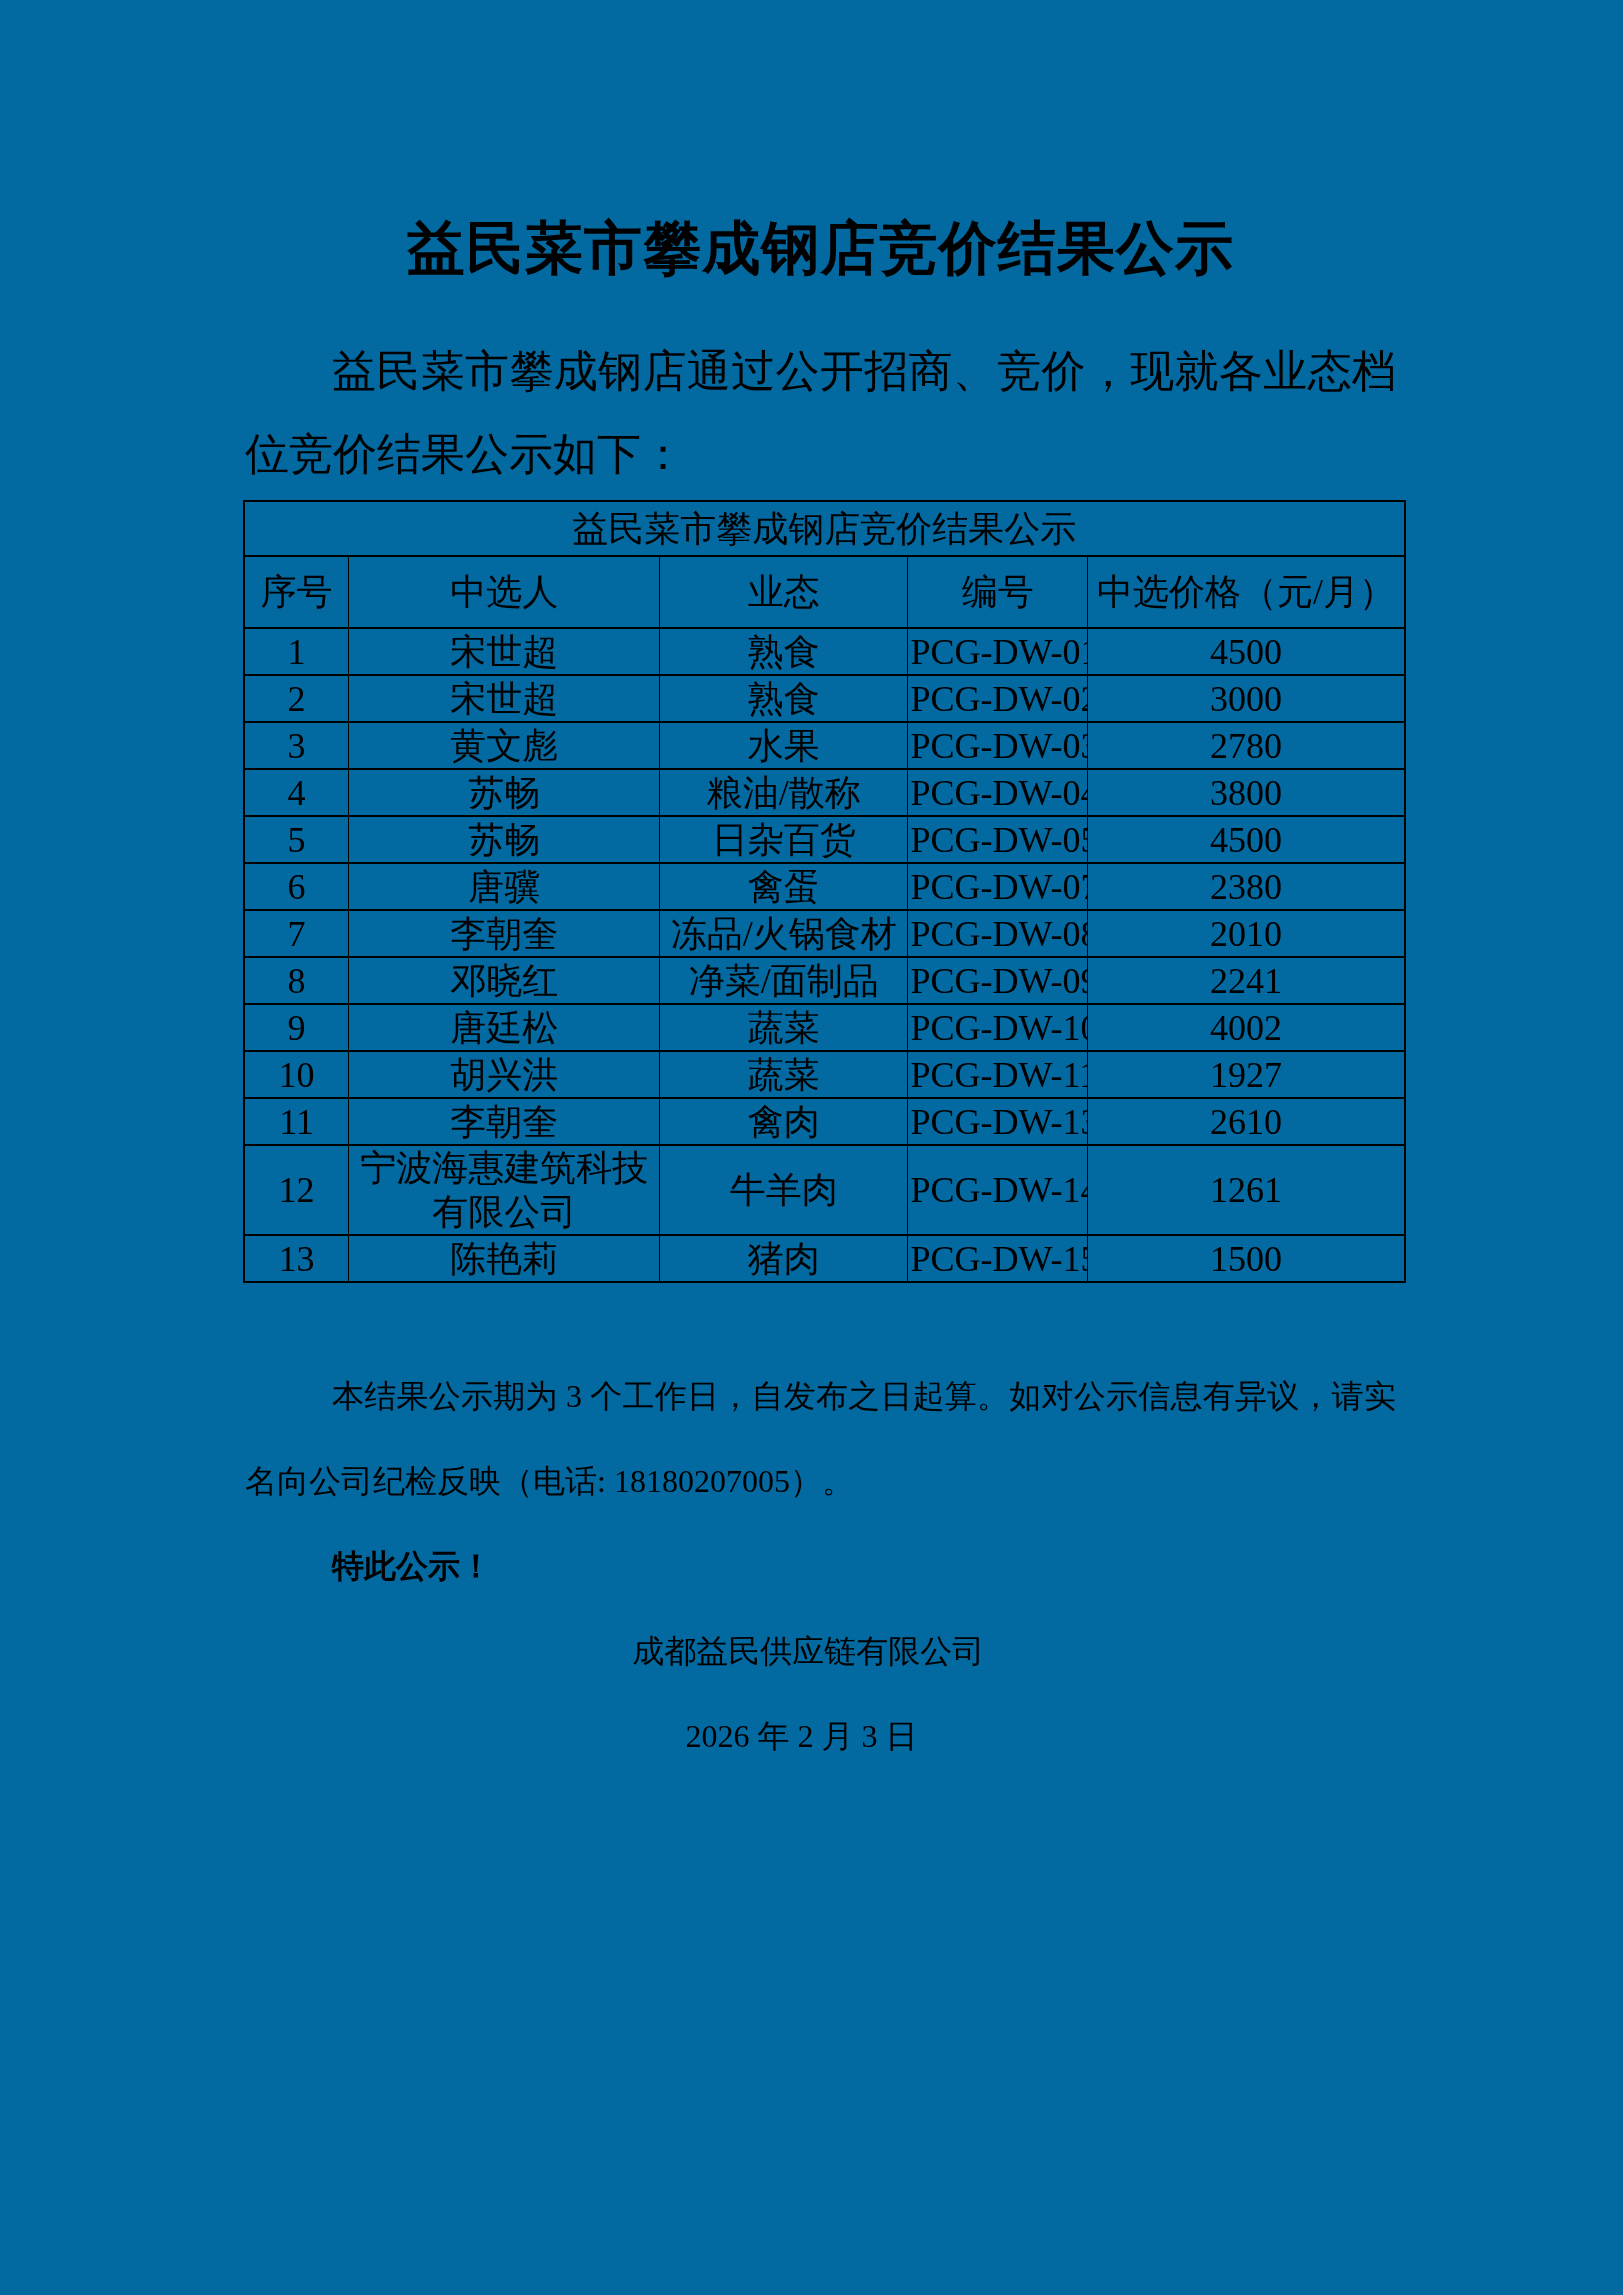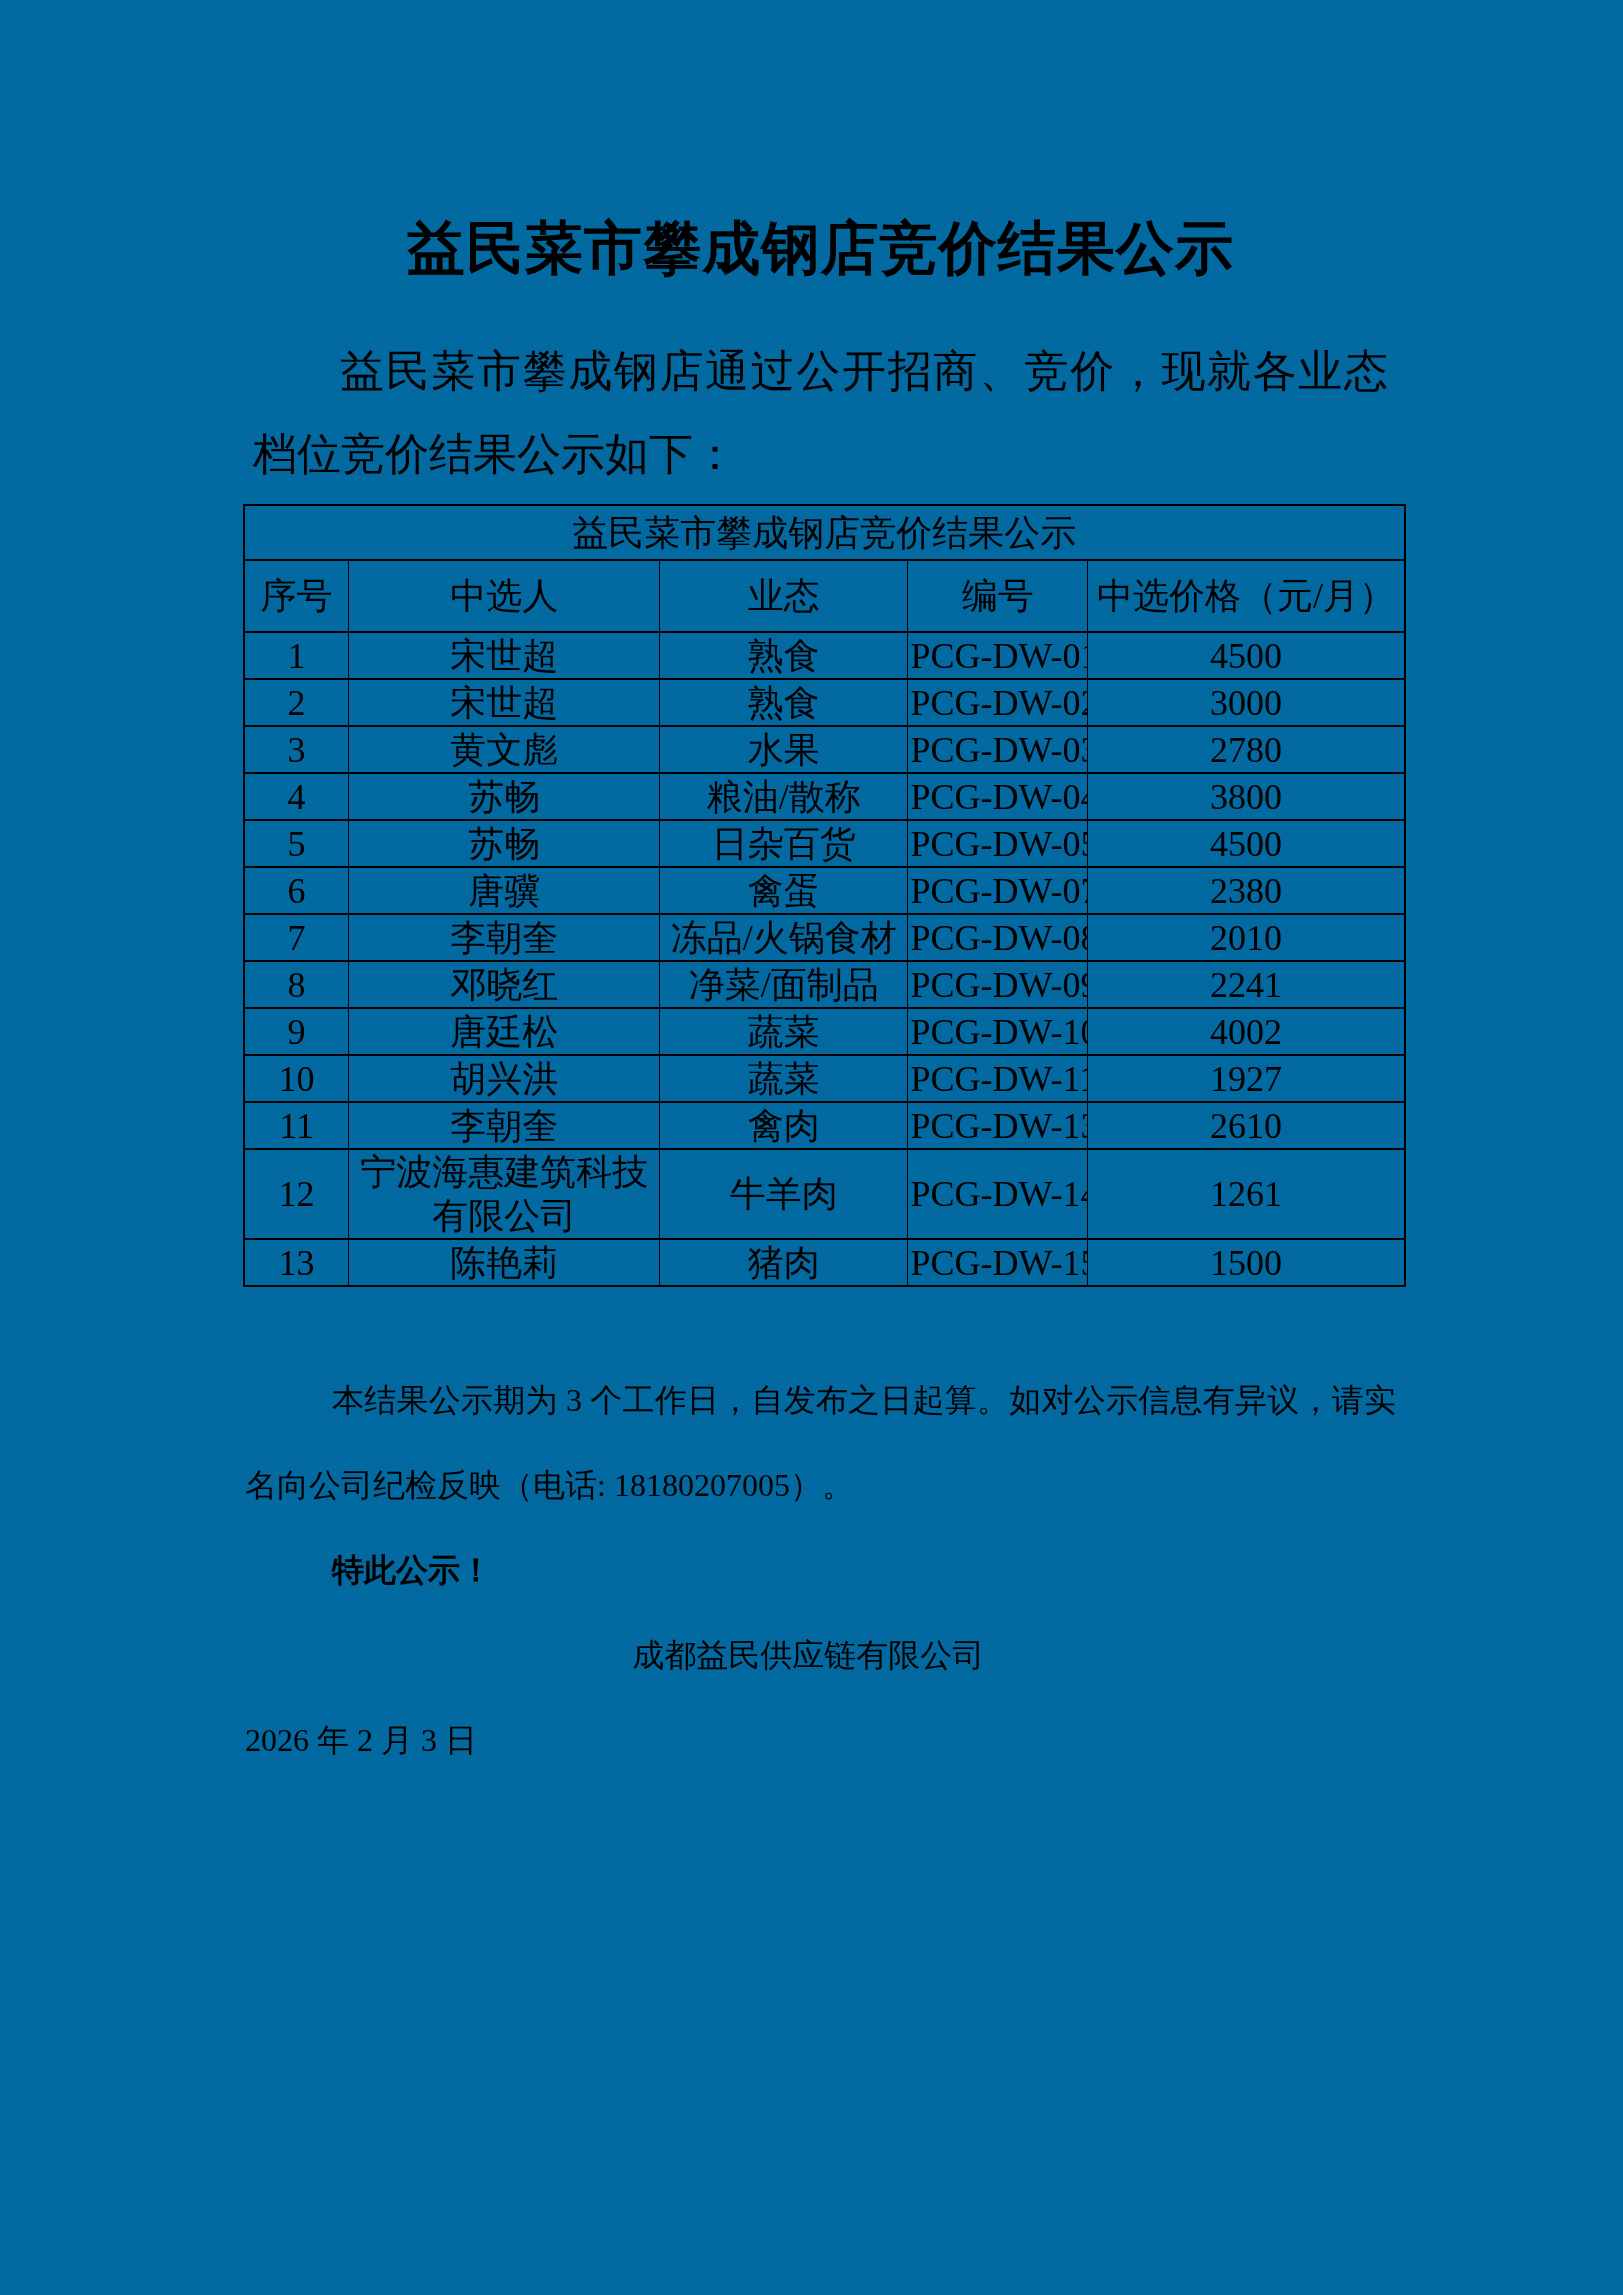--- a/index.html
+++ b/index.html
@@ -15,21 +15,21 @@
   }
   .doc-title {
     margin: 0 0 46px 0;
     font-size: 58px;
     line-height: 71px;
     font-weight: bold;
     text-align: center;
     letter-spacing: 1.1px;
   }
   .intro {
-    margin: 8px;
+    margin: 0;
     font-size: 44px;
     line-height: 83px;
     text-align: justify;
     text-indent: 87px;
   }
   table.results {
     border-collapse: collapse;
     table-layout: fixed;
     width: 1162px;
     margin: 4.4px 0 0 -2.2px;
@@ -51,21 +51,21 @@
   }
   tr.caption-row td { height: 55px; }
   tr.header-row th { height: 72px; }
   tbody.rows td { height: 47px; }
   td.code { font-size: 34px; white-space: nowrap; }
   .closing { margin-top: 71px; font-size: 32px; }
   .closing p { margin: 0; line-height: 85px; }
   .notice { text-align: justify; text-indent: 87px; }
   .declaration { text-indent: 87px; font-weight: bold; }
   .company { text-align: center; padding-right: 24.5px; }
-  .dateline { text-align: left; padding-right: 38px; }
+  .dateline { text-align: center; padding-right: 38px; }
 </style>
 </head>
 <body>
 
 <div class="page">
 
   <h1 class="doc-title">益民菜市攀成钢店竞价结果公示</h1>
 
   <p class="intro">益民菜市攀成钢店通过公开招商、竞价，现就各业态档位竞价结果公示如下：</p>
 

